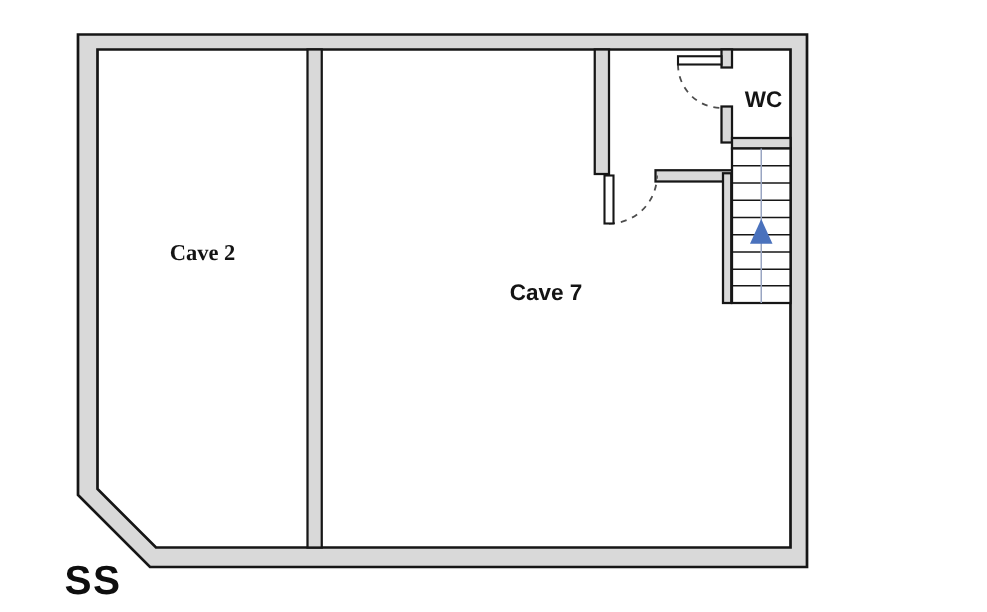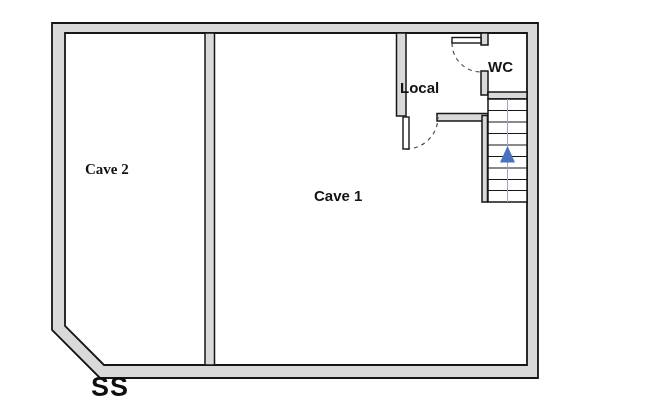--- a/index.html
+++ b/index.html
@@ -19,31 +19,31 @@
   .door-arc    { fill: none; stroke: #4d4d4d; stroke-width: 1.2; stroke-dasharray: 4 4; }
   .stair-box   { fill: #ffffff; stroke: #161616; stroke-width: 1.5; }
   .tread       { stroke: #161616; stroke-width: 1.1; }
   .center-line { stroke: #99a5c2; stroke-width: 1; }
 
   .room-label {
     position: absolute;
     font-weight: bold;
     font-size: 15px;
     color: #141414;
+    text-align: center;
     white-space: nowrap;
   }
   .level-label {
     position: absolute;
     left: 43px;
     top: 372px;
     font-weight: bold;
     font-size: 27px;
     letter-spacing: 1px;
     color: #0e0e0e;
-    margin-left: 48px;
   }
   .watermark {
     position: absolute;
     left: 10px;
     top: 24px;
     font-size: 17px;
     letter-spacing: 0.5px;
     color: rgba(150, 150, 150, 0.55);
     white-space: nowrap;
   }
@@ -81,21 +81,20 @@
 
     <path class="door-arc" d="M 452 43 A 29 29 0 0 0 481 72"></path>
     <rect class="door-leaf" x="452" y="37.5" width="29" height="5.5"></rect>
 
     <path class="door-arc" d="M 406 149 A 32 32 0 0 0 438 117"></path>
     <rect class="door-leaf" x="403" y="117" width="6" height="32"></rect>
   </svg>
 
   <div class="room-label" style="left:85px;  top:161px; width:100px;font-family:Liberation Serif, serif;">Cave 2</div>
 
-  <div class="room-label" style="left:314px; top:187px; width:100px;">Cave 1</div>
+  <div class="room-label" style="left:314px; top:187px; width:100px;">Cave 7</div>
 
-  <div class="room-label" style="left:400px; top:79px; width:78px;">Local</div>
 
   <div class="room-label" style="left:488px; top:58px; width:42px;">WC</div>
 
   <div class="level-label">SS</div>
 
 </div>
 
 </body></html>

